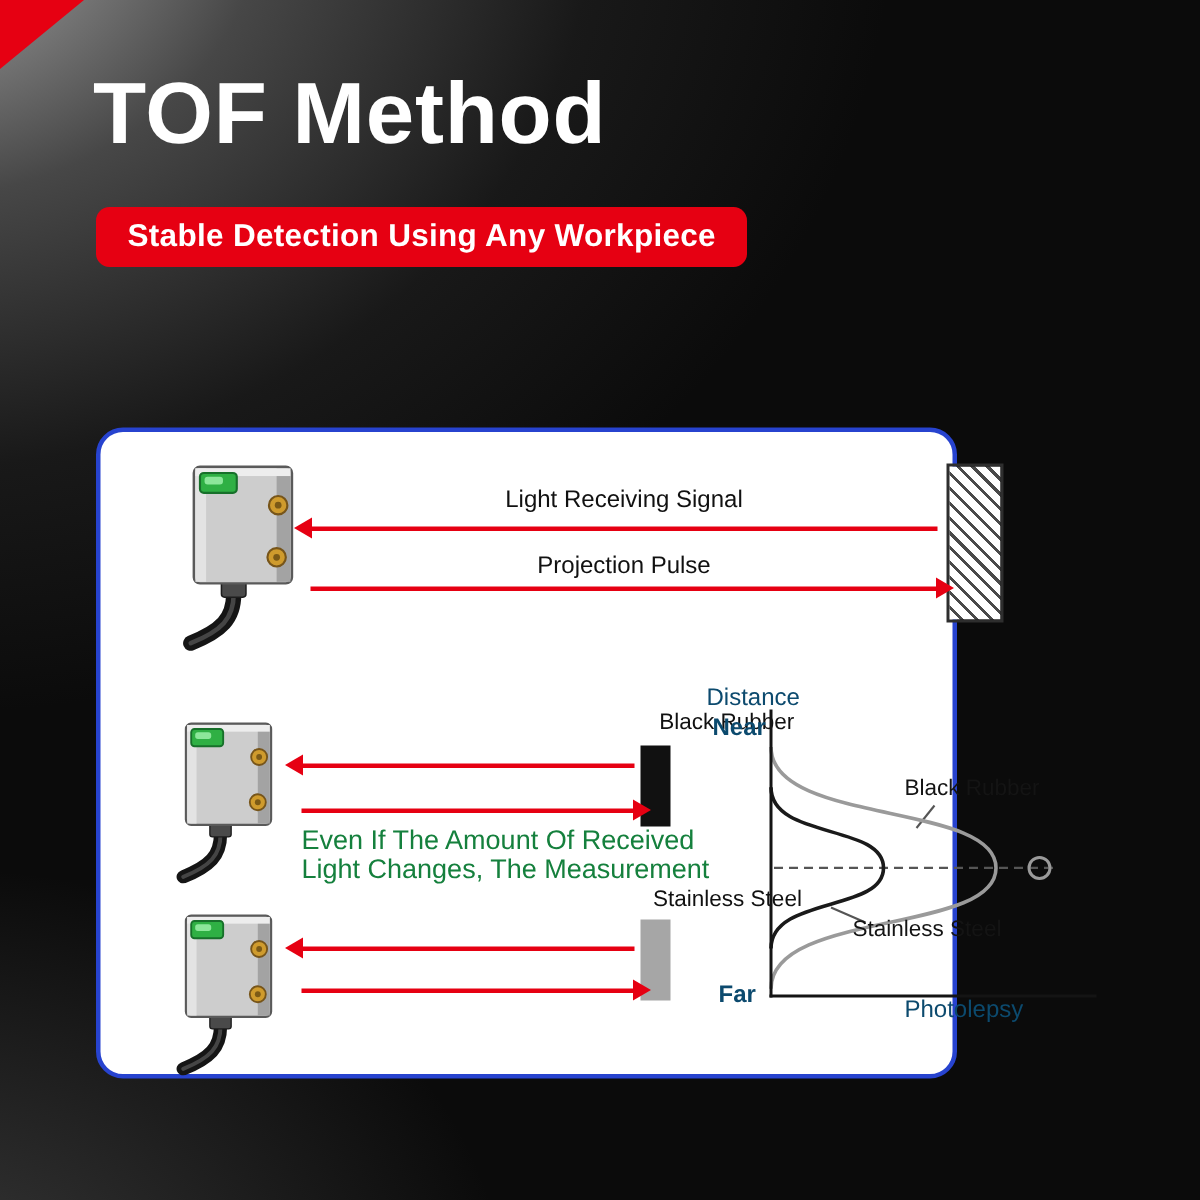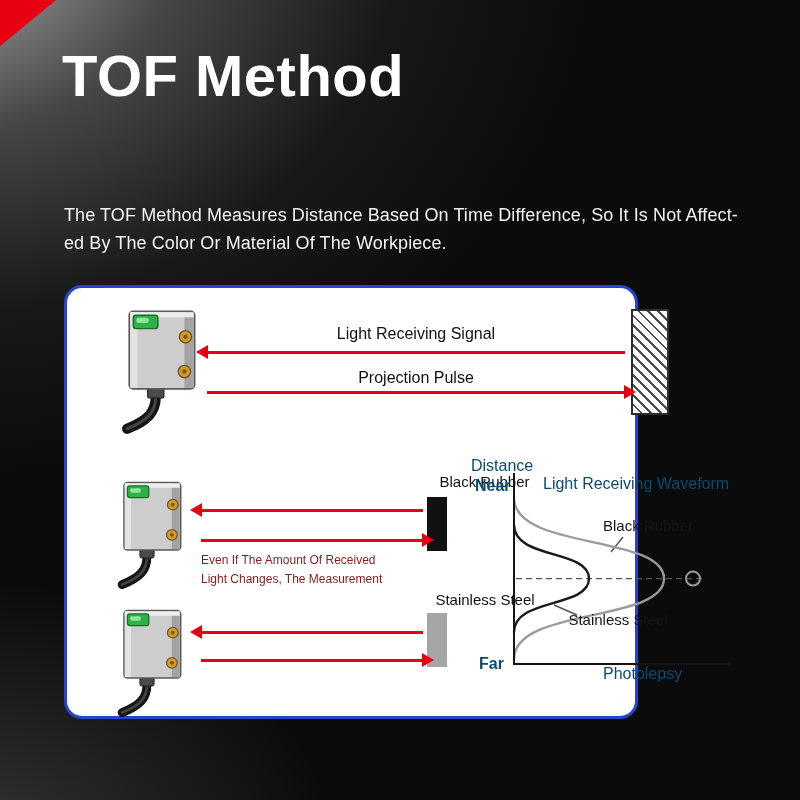--- a/index.html
+++ b/index.html
@@ -51,21 +51,21 @@
   }
   .dlabel{
     position:absolute;color:#111;font-size:16px;text-align:center;white-space:nowrap;
   }
   .wall{
     position:absolute;border:2px solid #2e2e2e;
     background:repeating-linear-gradient(45deg,#ffffff 0 5px,#4a4a4a 5px 7px);
   }
   .bar{position:absolute;width:20px;height:54px;background:#111;}
   .note{
-    position:absolute;color:#7f1d1d;font-size:12px;line-height:19px;white-space:nowrap;
+    position:absolute;color:#15803d;font-size:18px;line-height:19px;white-space:nowrap;
   }
   .note span{display:block;}
   .axis-v{position:absolute;width:2px;background:#141414;}
   .axis-h{position:absolute;height:2px;background:#141414;}
   .chart-label{position:absolute;color:#0c4a6e;font-size:16px;text-align:left;white-space:nowrap;}
   .bold{font-weight:700;}
   .legend-label{position:absolute;color:#141414;font-size:15px;text-align:center;white-space:nowrap;}
   svg.overlay{position:absolute;overflow:visible;}
 </style>
 </head>
@@ -90,25 +90,24 @@
     </g>
   </defs>
 </svg>
 
 <div class="screen">
 
   <div class="corner"></div>
 
   <h1 class="title">TOF Method</h1>
 
+  <div class="badge">
+    <span>Stable Detection Using Any Workpiece</span>
+  </div>
 
-  <p class="desc">
-    <span>The TOF Method Measures Distance Based On Time Difference, So It Is Not Affect-</span>
-    <span>ed By The Color Or Material Of The Workpiece.</span>
-  </p>
 
   <div class="panel">
 
     <svg class="sensor" style="left:52px;top:18px" width="92" height="128" viewBox="0 0 90 125">
       <use href="#sensor-shape"></use>
     </svg>
 
     <div class="wall" style="left:564px;top:21px;width:38px;height:106px"></div>
 
     <div class="dlabel" style="left:140px;top:37px;width:418px">Light Receiving Signal</div>
@@ -146,21 +145,20 @@
       <line x1="620" y1="534" x2="608" y2="549" stroke="#555" stroke-width="1.4"></line>
       <line x1="574" y1="612" x2="551" y2="602" stroke="#555" stroke-width="1.4"></line>
     <line x1="513" y1="575.6" x2="700" y2="575.6" stroke="#555" stroke-width="1.4" stroke-dasharray="6 4"></line>
         <path d="M 511 494.96000000000004 C 511 547.376 661 531.248 661 575.6 C 661 619.952 511 603.8240000000001 511 656.24" fill="none" stroke="#9a9a9a" stroke-width="2.4"></path>
         <path d="M 511 521.84 C 511 556.784 586 546.032 586 575.6 C 586 605.168 511 594.416 511 629.36" fill="none" stroke="#1a1a1a" stroke-width="2.4"></path>
         <circle cx="690" cy="575.6" r="7" fill="none" stroke="#9a9a9a" stroke-width="2"></circle>
       </svg>
 
     <div class="chart-label" style="left:404px;top:169px;width:75px">Distance</div>
     <div class="chart-label bold" style="left:408px;top:189px;width:34px">Near</div>
-    <div class="chart-label" style="left:476px;top:187px;width:190px">Light Receiving Waveform</div>
 
     <div class="axis-v" style="left:446px;top:185px;height:192px"></div>
     <div class="axis-h" style="left:446px;top:375px;width:218px"></div>
 
     <div class="chart-label bold" style="left:412px;top:367px;width:30px">Far</div>
     <div class="chart-label" style="left:536px;top:377px;width:100px">Photolepsy</div>
 
     <div class="legend-label" style="left:516px;top:229px;width:130px">Black Rubber</div>
     <div class="legend-label" style="left:481px;top:323px;width:140px">Stainless Steel</div>
 

